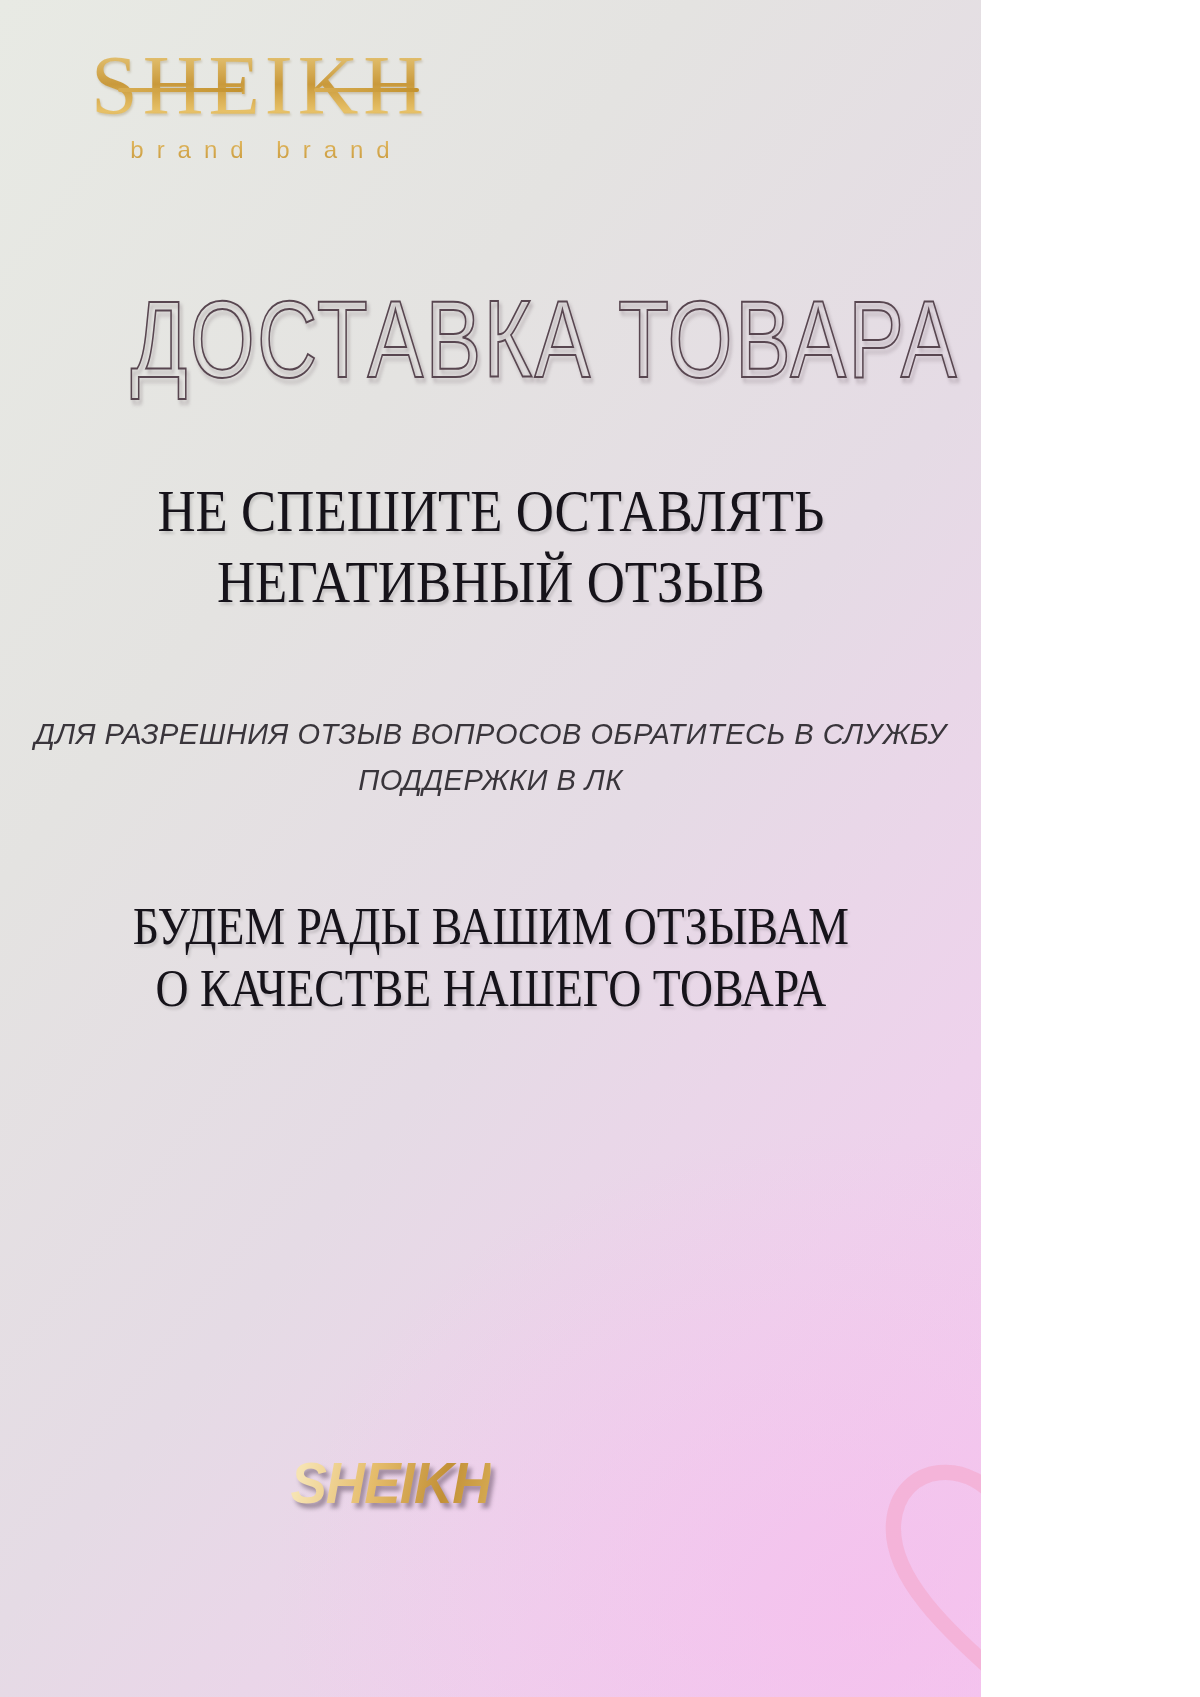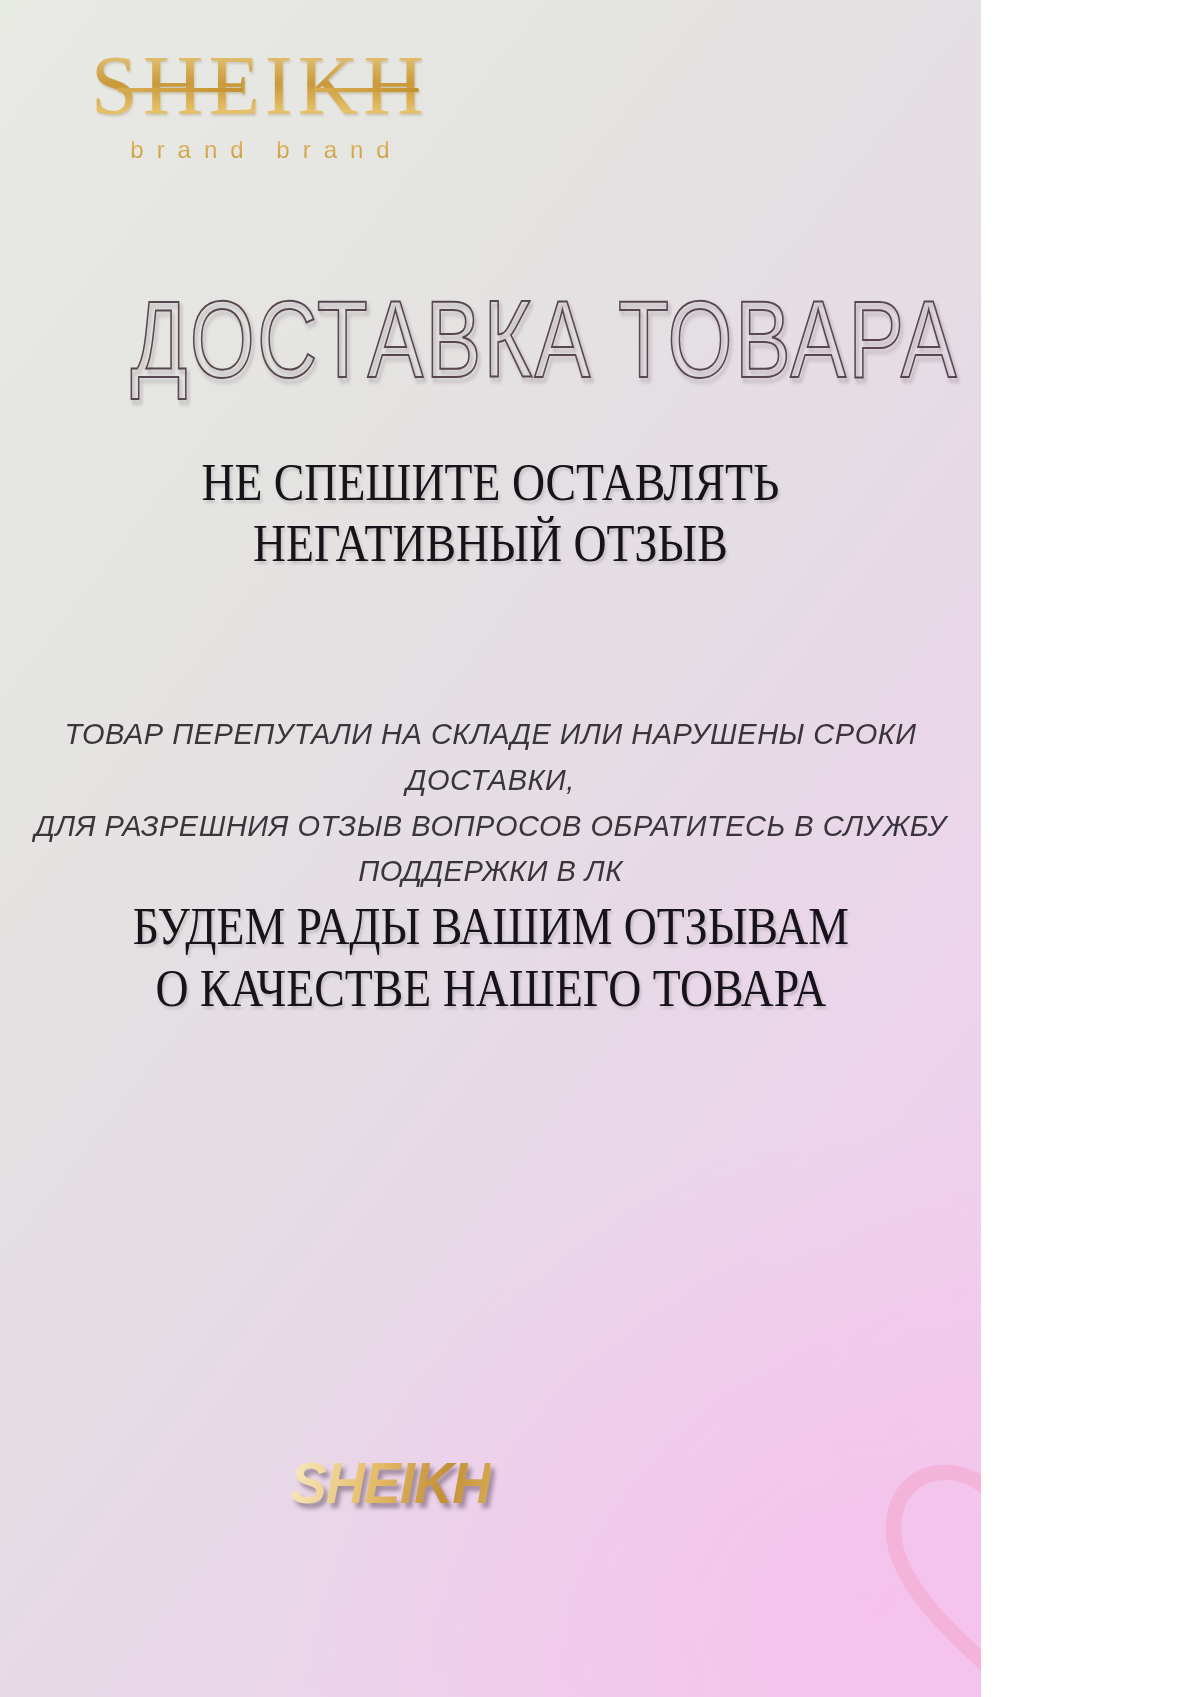--- a/index.html
+++ b/index.html
@@ -55,21 +55,21 @@
   }
 
   
   .serif-h{
     position:absolute;left:0;width:100%;text-align:center;
     font-family:"Liberation Serif",serif;
     color:#16131a;
     text-shadow:2px 3px 3px rgba(0,0,0,0.14);
   }
   .serif-h .inner{display:inline-block;transform:scaleX(0.88);transform-origin:center;white-space:nowrap;}
-  .serif-h1{top:452px;font-size:52px;line-height:1.18;}
+  .serif-h1{top:476px;font-size:60px;line-height:1.18;}
   .serif-h2{top:896px;font-size:52px;line-height:1.20;}
 
   
   .body-text{
     position:absolute;top:712px;left:0;width:100%;text-align:center;
     font-size:29px;font-style:italic;line-height:1.58;
     color:#39353b;letter-spacing:0.5px;
   }
 
   
@@ -108,21 +108,20 @@
   </div>
 
   <div class="serif-h serif-h1">
     <span class="inner">
       <div>НЕ СПЕШИТЕ ОСТАВЛЯТЬ</div>
       <div>НЕГАТИВНЫЙ ОТЗЫВ</div>
     </span>
   </div>
 
   <div class="body-text">
-    <div>ТОВАР ПЕРЕПУТАЛИ НА СКЛАДЕ ИЛИ НАРУШЕНЫ СРОКИ ДОСТАВКИ,</div>
     <div>ДЛЯ РАЗРЕШНИЯ ОТЗЫВ ВОПРОСОВ ОБРАТИТЕСЬ В СЛУЖБУ ПОДДЕРЖКИ В ЛК</div>
   </div>
 
   <div class="serif-h serif-h2">
     <span class="inner">
       <div>БУДЕМ РАДЫ ВАШИМ ОТЗЫВАМ</div>
       <div>О КАЧЕСТВЕ НАШЕГО ТОВАРА</div>
     </span>
   </div>
 

